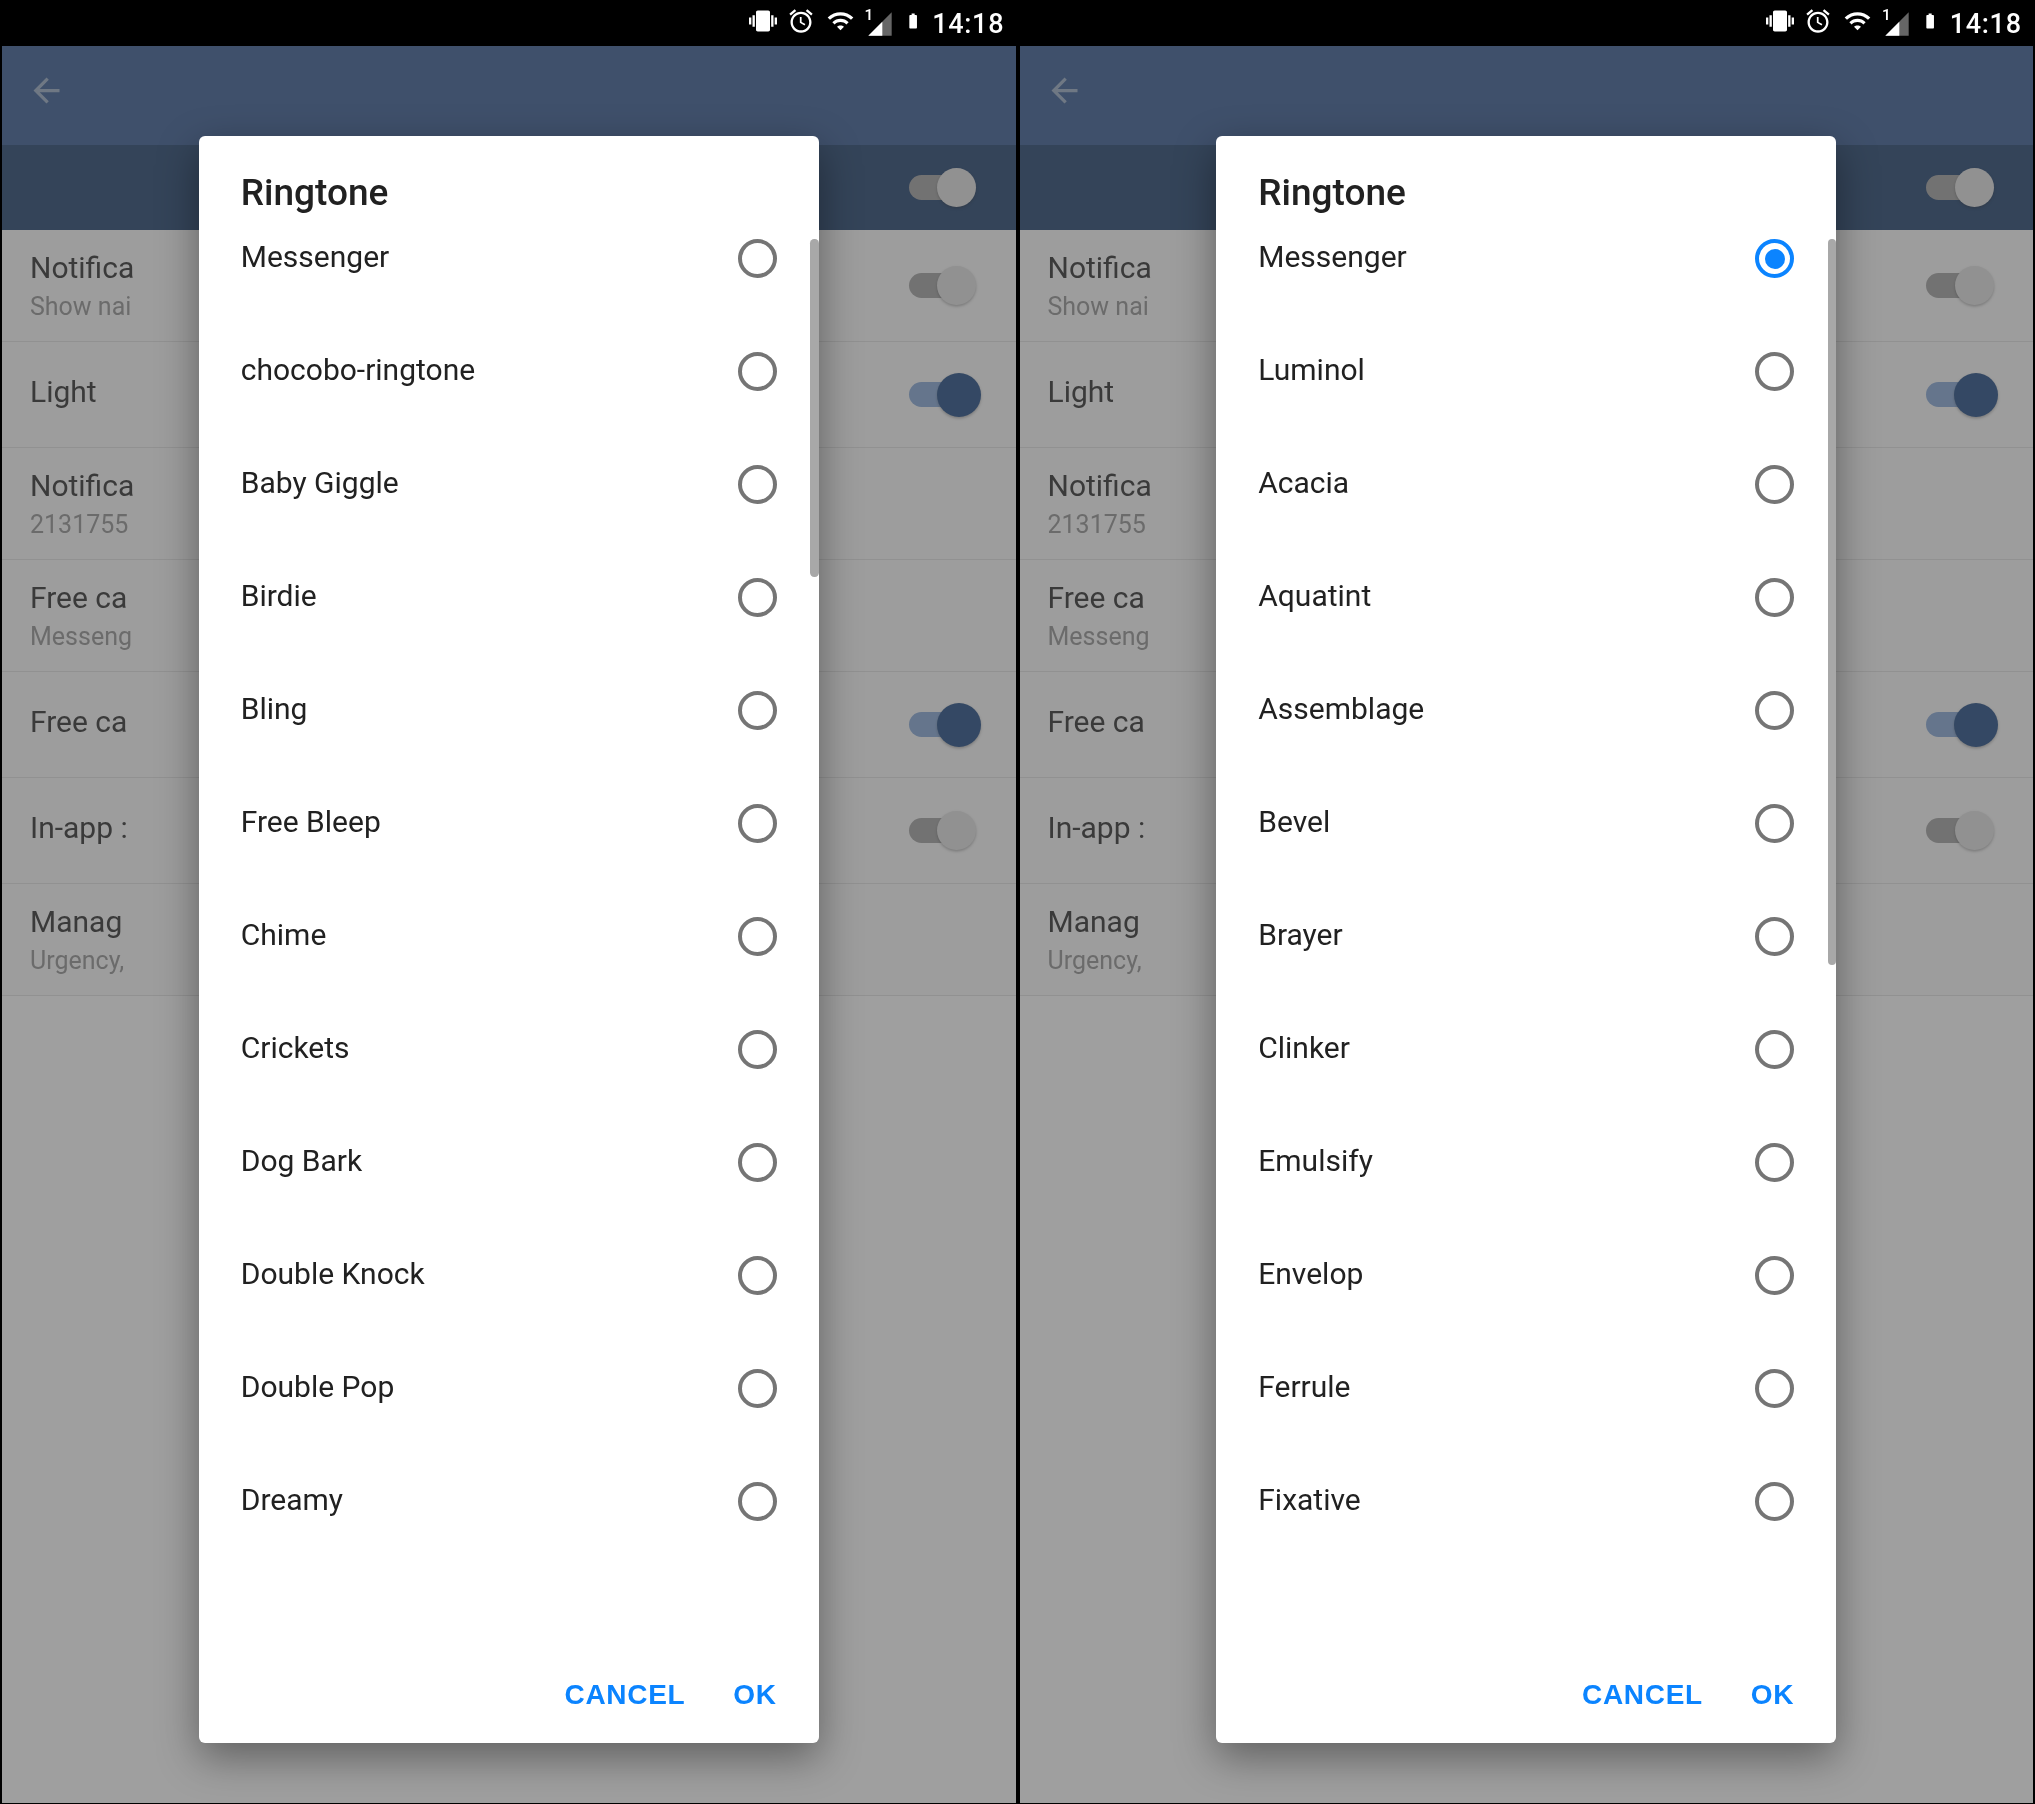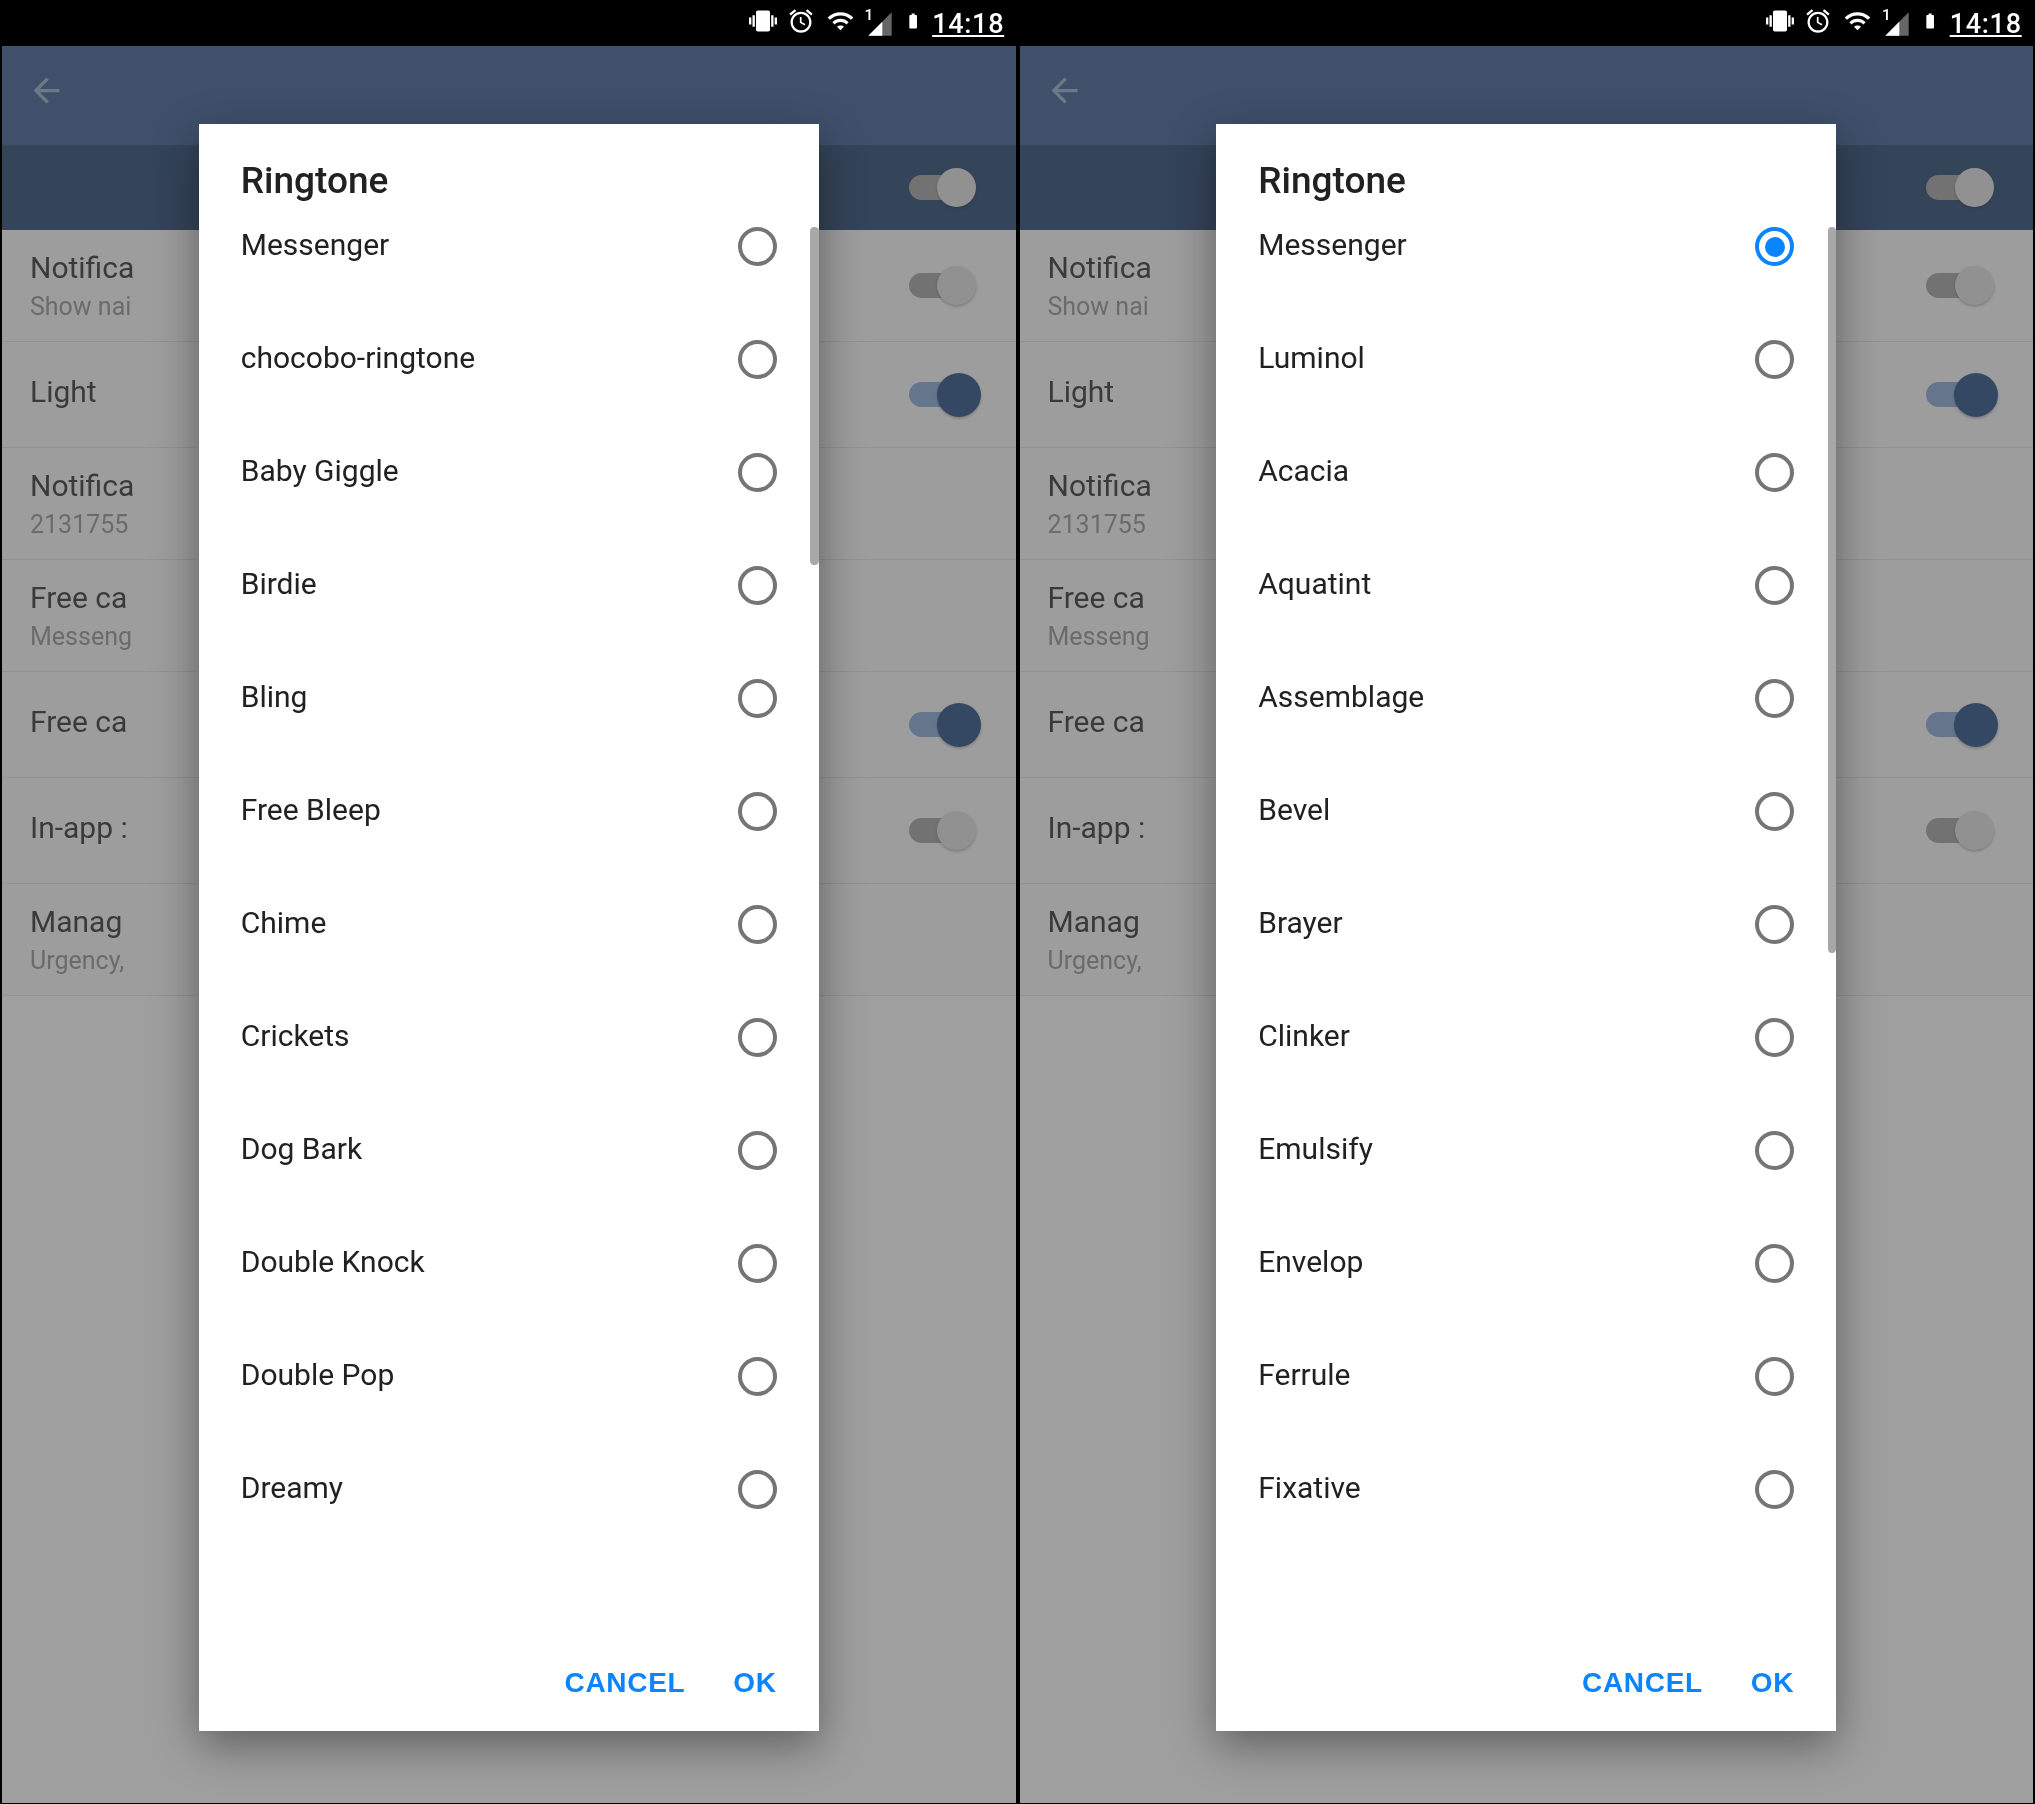--- a/index.html
+++ b/index.html
@@ -28,21 +28,21 @@
     color: #fff;
     display: flex;
     justify-content: flex-end;
     align-items: center;
     padding: 0 11.3px;
     font-size: 27px;
     font-weight: 400;
     gap: 10px;
   }
   .status-icons { display: flex; align-items: center; gap: 10px; }
-  .status-time { font-weight: 500; letter-spacing: 0.7px; text-decoration: underline; }
+  .status-time { font-weight: 500; letter-spacing: 0.7px; }
   
   .app-header {
     height: 99px;
     background: #2a518c;
     display: flex;
     align-items: center;
     padding: 0 25px;
   }
   .back-arrow {
     font-size: 39px;
@@ -102,26 +102,26 @@
     inset: 0;
     top: 44px;
     background: rgba(80,80,80,0.55);
     z-index: 5;
   }
   
   .dialog {
     position: absolute;
     z-index: 10;
     left: 50%;
-    top: 122px;
+    top: 134px;
     transform: translateX(-50%);
     width: 620px;
     height: 1607px;
     background: #fff;
-    border-radius: 0;
+    border-radius: 6px;
     box-shadow: 0 14px 42px rgba(0,0,0,0.4);
     display: flex;
     flex-direction: column;
   }
   .dialog-title {
     font-size: 37px;
     font-weight: 500;
     color: #212121;
     padding: 35px 42px 25px;
   }

